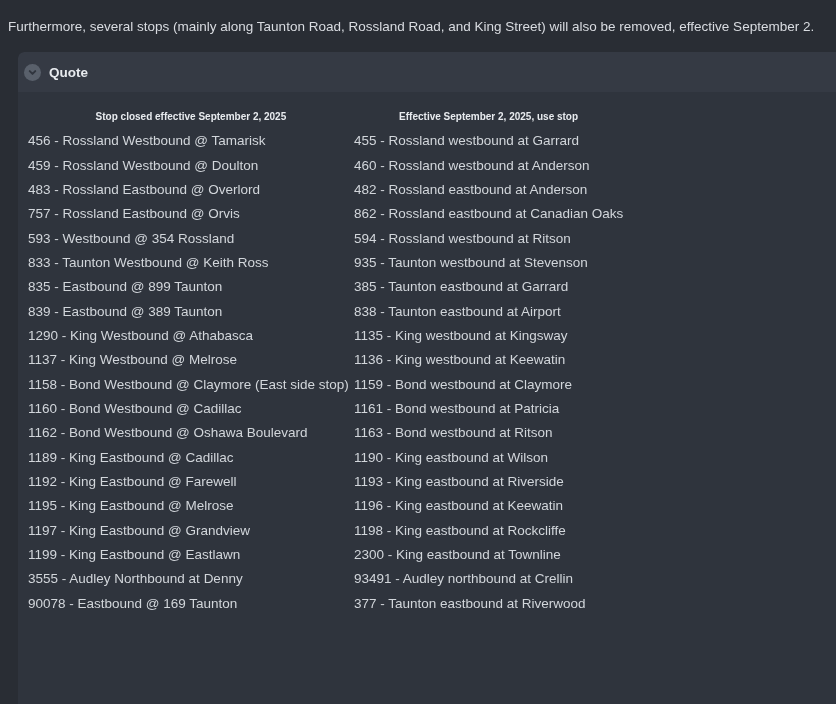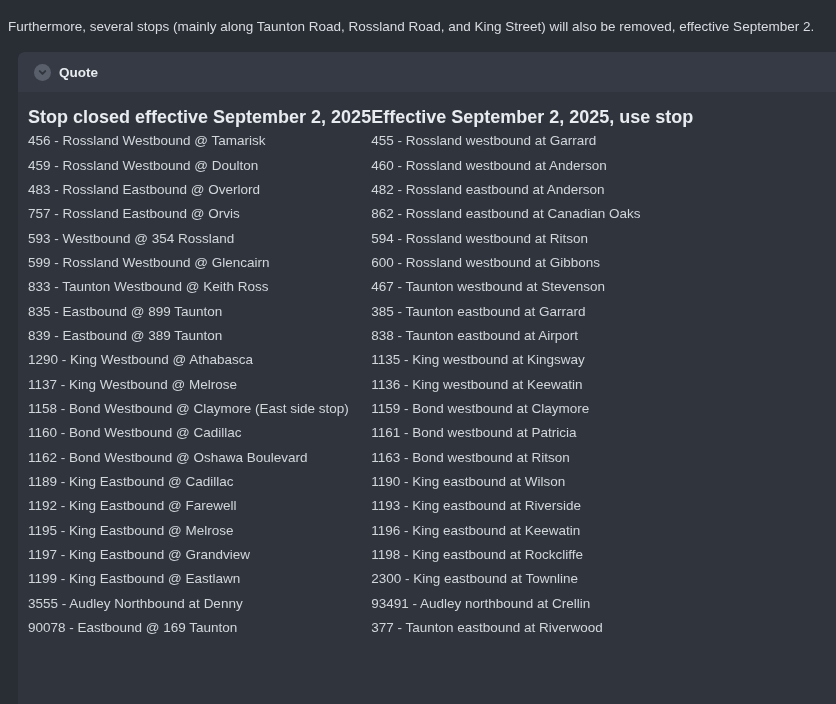--- a/index.html
+++ b/index.html
@@ -23,21 +23,21 @@
     width: 818px;
     height: 652px;
     border-radius: 6px 0 0 0;
     overflow: hidden;
   }
   .quote-header {
     height: 40px;
     background: #353a44;
     display: flex;
     align-items: center;
-    padding-left: 16px;
+    padding-left: 6px;
     gap: 8px;
     border-radius: 6px 0 0 0;
     cursor: pointer;
   }
   .chevron-circle {
     width: 17px; height: 17px;
     border-radius: 50%;
     background: #59606b;
     display: flex;
     align-items: center;
@@ -59,21 +59,21 @@
   table.stops {
     border-collapse: collapse;
     border-spacing: 0;
     color: #d2d6db;
     font-size: 13.5px;
   }
   table.stops th {
     font-weight: 700;
     text-align: center;
     color: #e8ebef;
-    font-size: 18px;
+    font-size: 10px;
     line-height: 24.3px;
     padding: 0;
     white-space: nowrap;
   }
   table.stops td {
     line-height: 24.35px;
     white-space: nowrap;
     vertical-align: middle;
     padding: 0;
   }
@@ -121,26 +121,22 @@
           </tr>
           <tr>
             <td>757 - Rossland Eastbound @ Orvis</td>
             <td>862 - Rossland eastbound at Canadian Oaks</td>
           </tr>
           <tr>
             <td>593 - Westbound @ 354 Rossland</td>
             <td>594 - Rossland westbound at Ritson</td>
           </tr>
           <tr>
-            <td>599 - Rossland Westbound @ Glencairn</td>
-            <td>600 - Rossland westbound at Gibbons</td>
-          </tr>
-          <tr>
             <td>833 - Taunton Westbound @ Keith Ross</td>
-            <td>467 - Taunton westbound at Stevenson</td>
+            <td>935 - Taunton westbound at Stevenson</td>
           </tr>
           <tr>
             <td>835 - Eastbound @ 899 Taunton</td>
             <td>385 - Taunton eastbound at Garrard</td>
           </tr>
           <tr>
             <td>839 - Eastbound @ 389 Taunton</td>
             <td>838 - Taunton eastbound at Airport</td>
           </tr>
           <tr>

